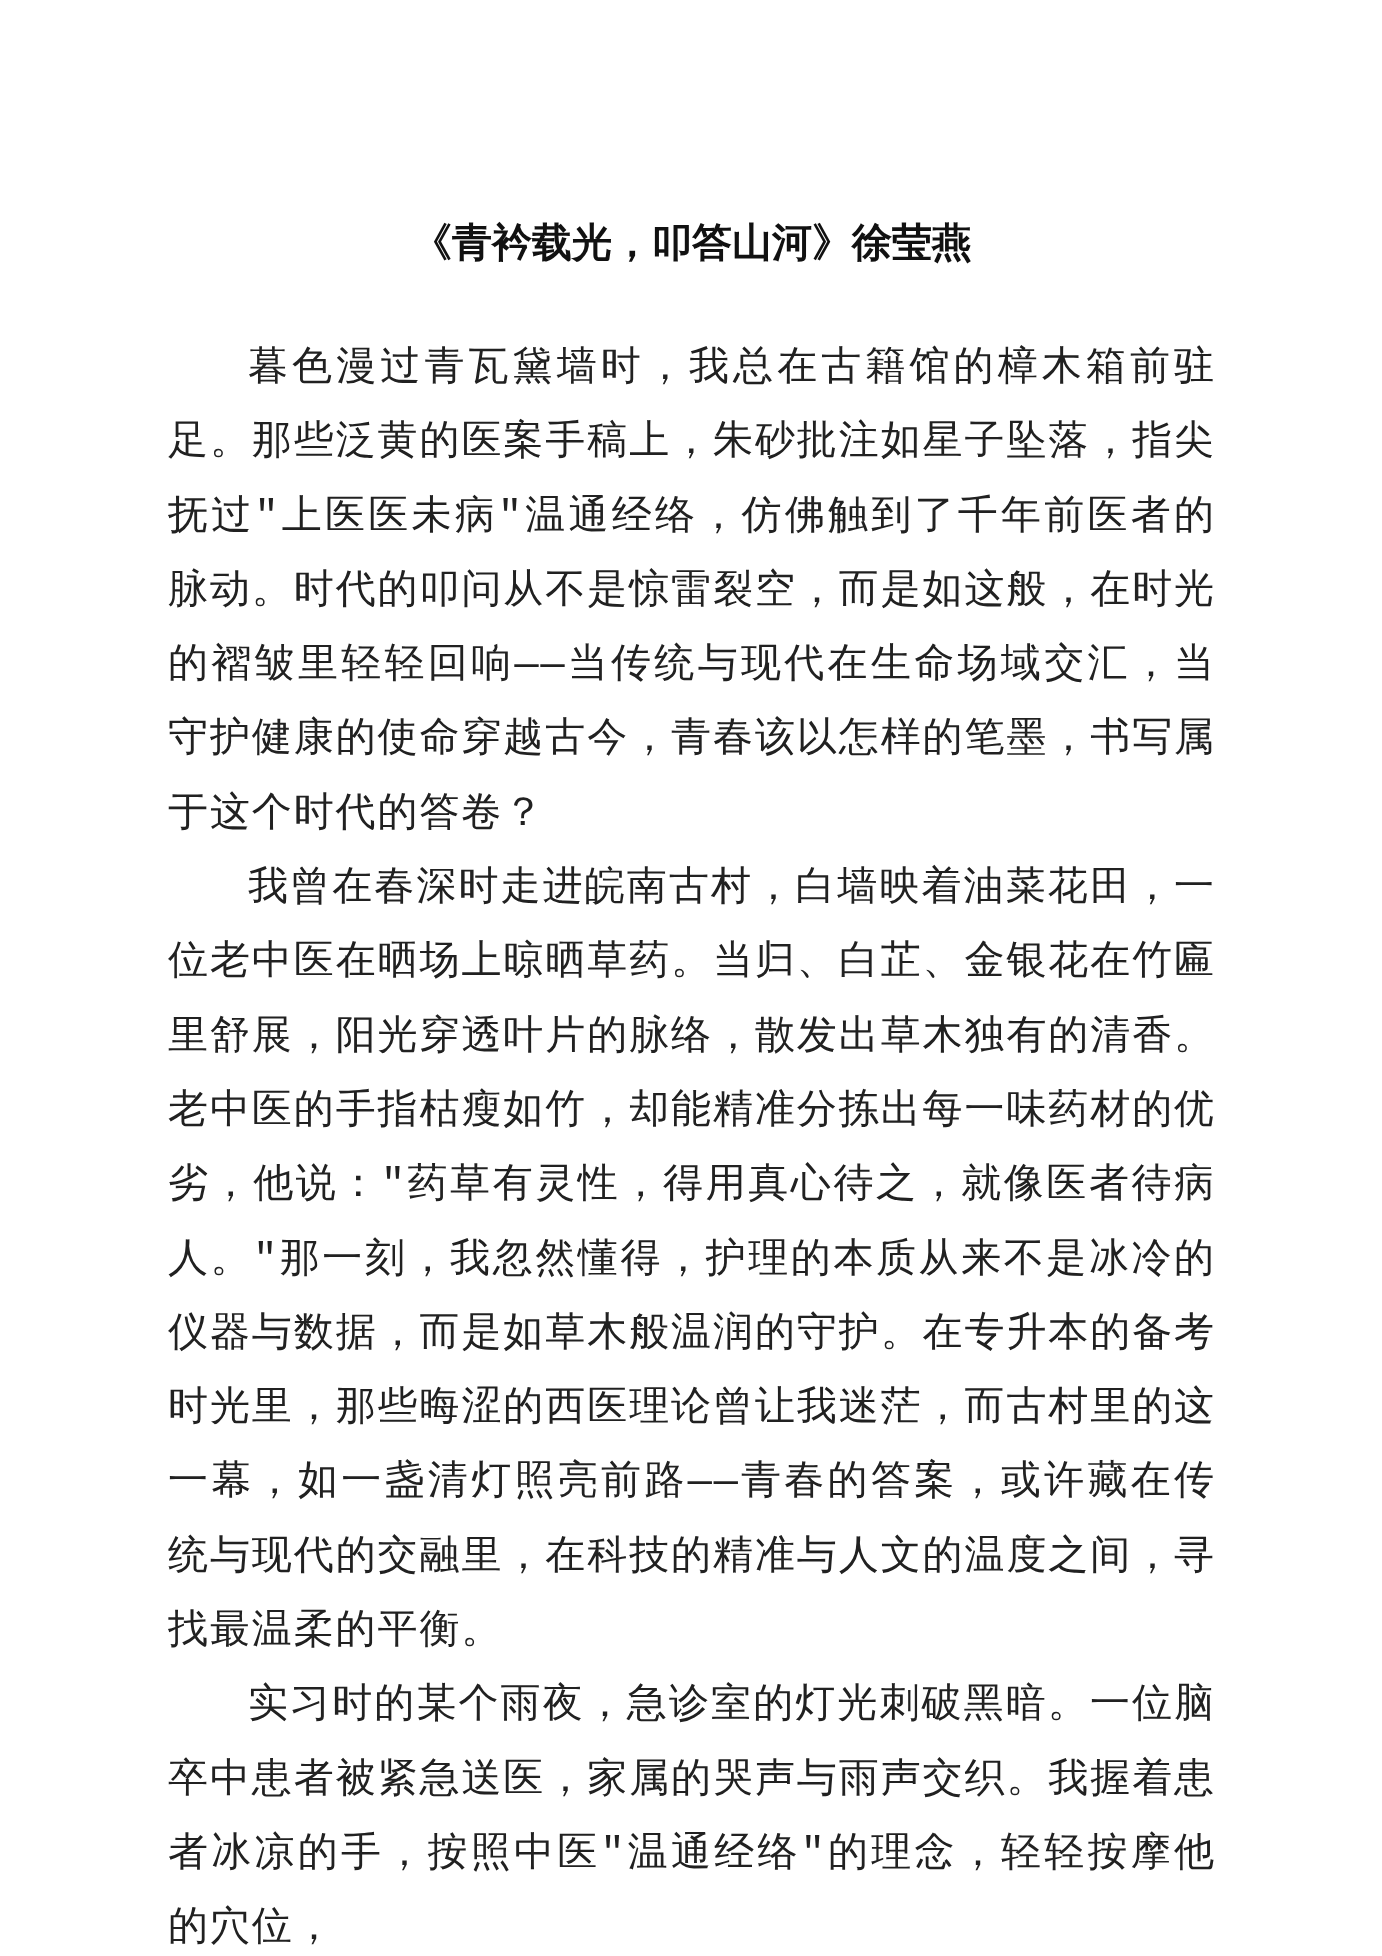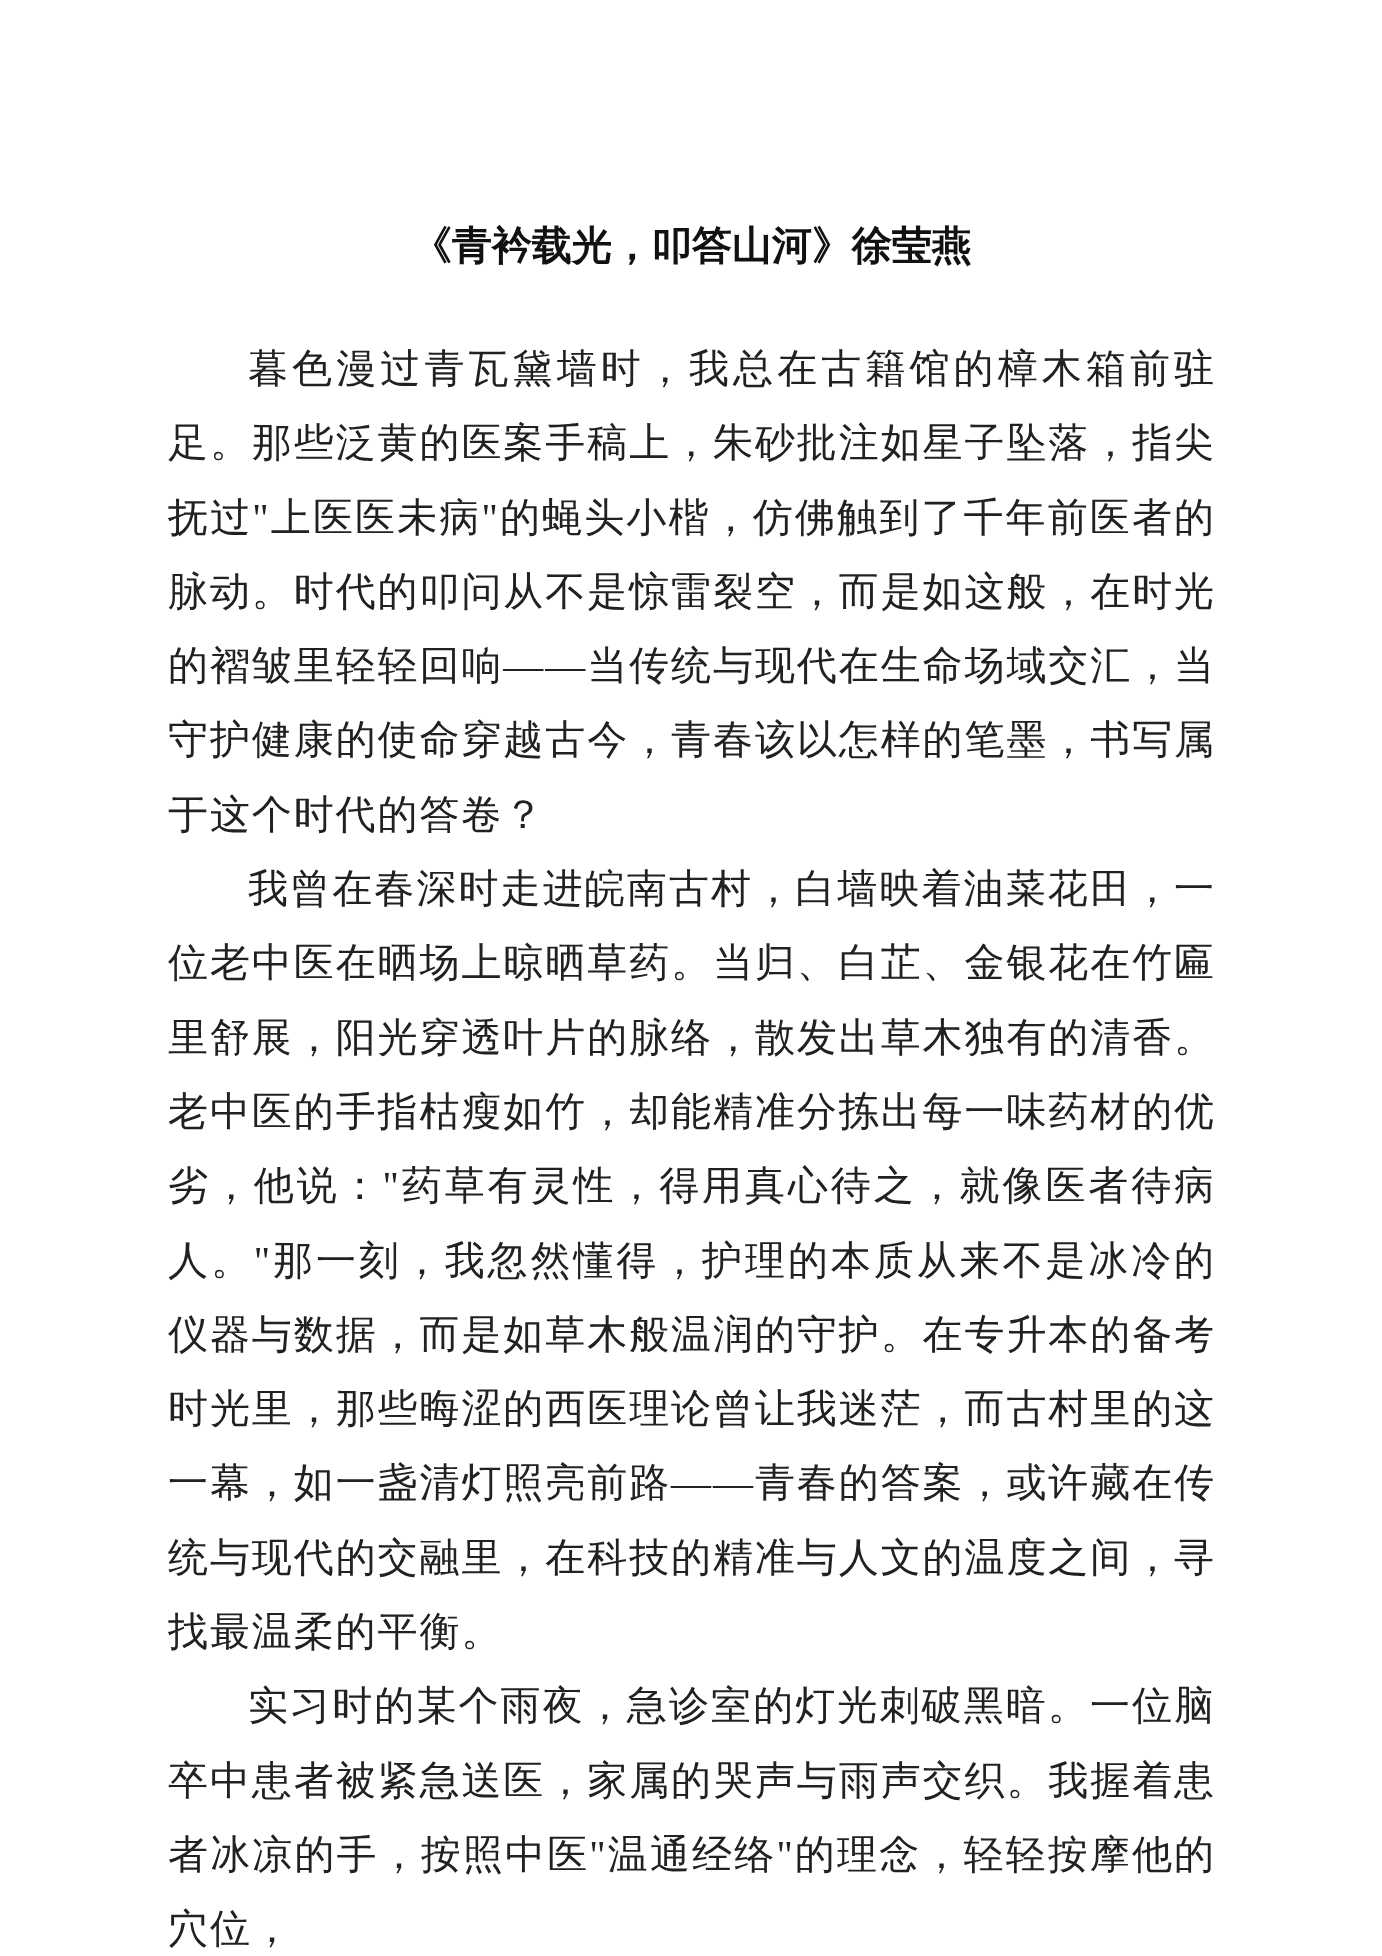--- a/index.html
+++ b/index.html
@@ -6,21 +6,21 @@
     margin: 0;
     padding: 0;
     background: #ffffff;
   }
   .page {
     position: relative;
     width: 1382px;
     height: 1956px;
     background: #ffffff;
     overflow: hidden;
-    font-family: Liberation Serif, serif;
+    font-family: Liberation Mono, monospace;
     color: #212121;
   }
   .content {
     position: absolute;
     left: 168px;
     right: 166px;
     top: 222px;
   }
   .doc-title {
     margin: 0 0 62px 0;
@@ -42,17 +42,17 @@
     color: #212121;
     word-break: break-all;
   }
 </style>
 </head>
 <body>
 
 <div class="page">
   <div class="content">
     <h1 class="doc-title">《青衿载光，叩答山河》徐莹燕</h1>
-    <p class="doc-paragraph">暮色漫过青瓦黛墙时，我总在古籍馆的樟木箱前驻足。那些泛黄的医案手稿上，朱砂批注如星子坠落，指尖抚过"上医医未病"的蝇头小楷，仿佛触到了千年前医者的脉动。时代的叩问从不是惊雷裂空，而是如这般，在时光的褶皱里轻轻回响——当传统与现代在生命场域交汇，当守护健康的使命穿越古今，青春该以怎样的笔墨，书写属于这个时代的答卷？</p>
+    <p class="doc-paragraph">暮色漫过青瓦黛墙时，我总在古籍馆的樟木箱前驻足。那些泛黄的医案手稿上，朱砂批注如星子坠落，指尖抚过"上医医未病"温通经络，仿佛触到了千年前医者的脉动。时代的叩问从不是惊雷裂空，而是如这般，在时光的褶皱里轻轻回响——当传统与现代在生命场域交汇，当守护健康的使命穿越古今，青春该以怎样的笔墨，书写属于这个时代的答卷？</p>
     <p class="doc-paragraph">我曾在春深时走进皖南古村，白墙映着油菜花田，一位老中医在晒场上晾晒草药。当归、白芷、金银花在竹匾里舒展，阳光穿透叶片的脉络，散发出草木独有的清香。老中医的手指枯瘦如竹，却能精准分拣出每一味药材的优劣，他说："药草有灵性，得用真心待之，就像医者待病人。"那一刻，我忽然懂得，护理的本质从来不是冰冷的仪器与数据，而是如草木般温润的守护。在专升本的备考时光里，那些晦涩的西医理论曾让我迷茫，而古村里的这一幕，如一盏清灯照亮前路——青春的答案，或许藏在传统与现代的交融里，在科技的精准与人文的温度之间，寻找最温柔的平衡。</p>
     <p class="doc-paragraph">实习时的某个雨夜，急诊室的灯光刺破黑暗。一位脑卒中患者被紧急送医，家属的哭声与雨声交织。我握着患者冰凉的手，按照中医"温通经络"的理念，轻轻按摩他的穴位，</p>
   </div>
 </div>
 
 </body></html>

